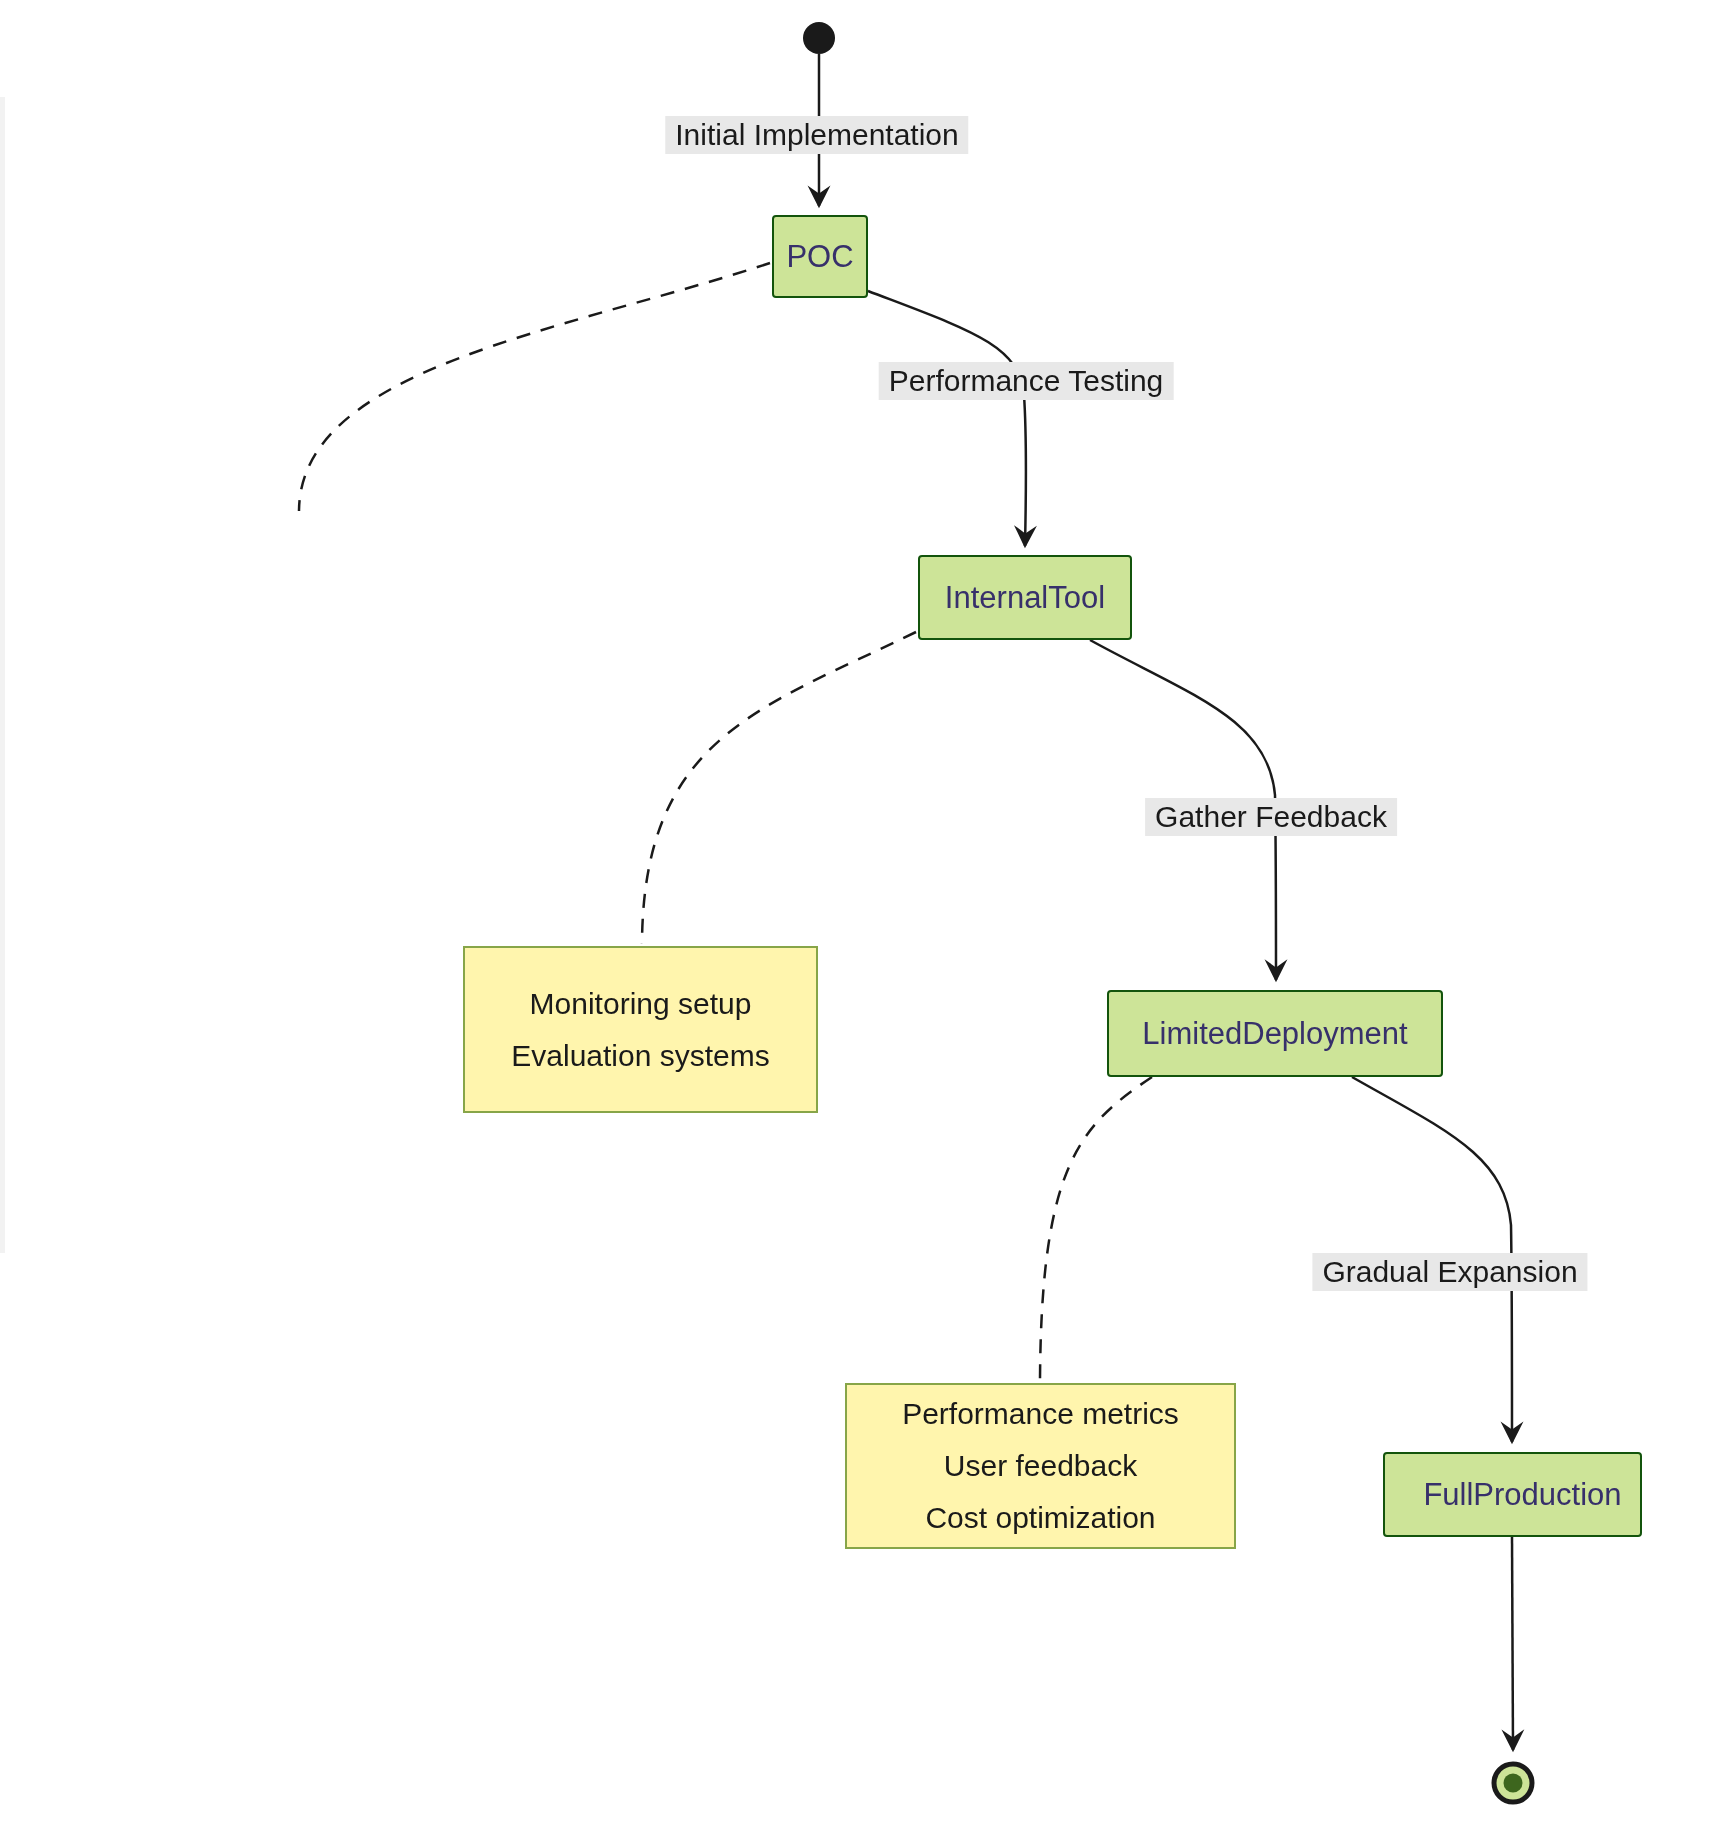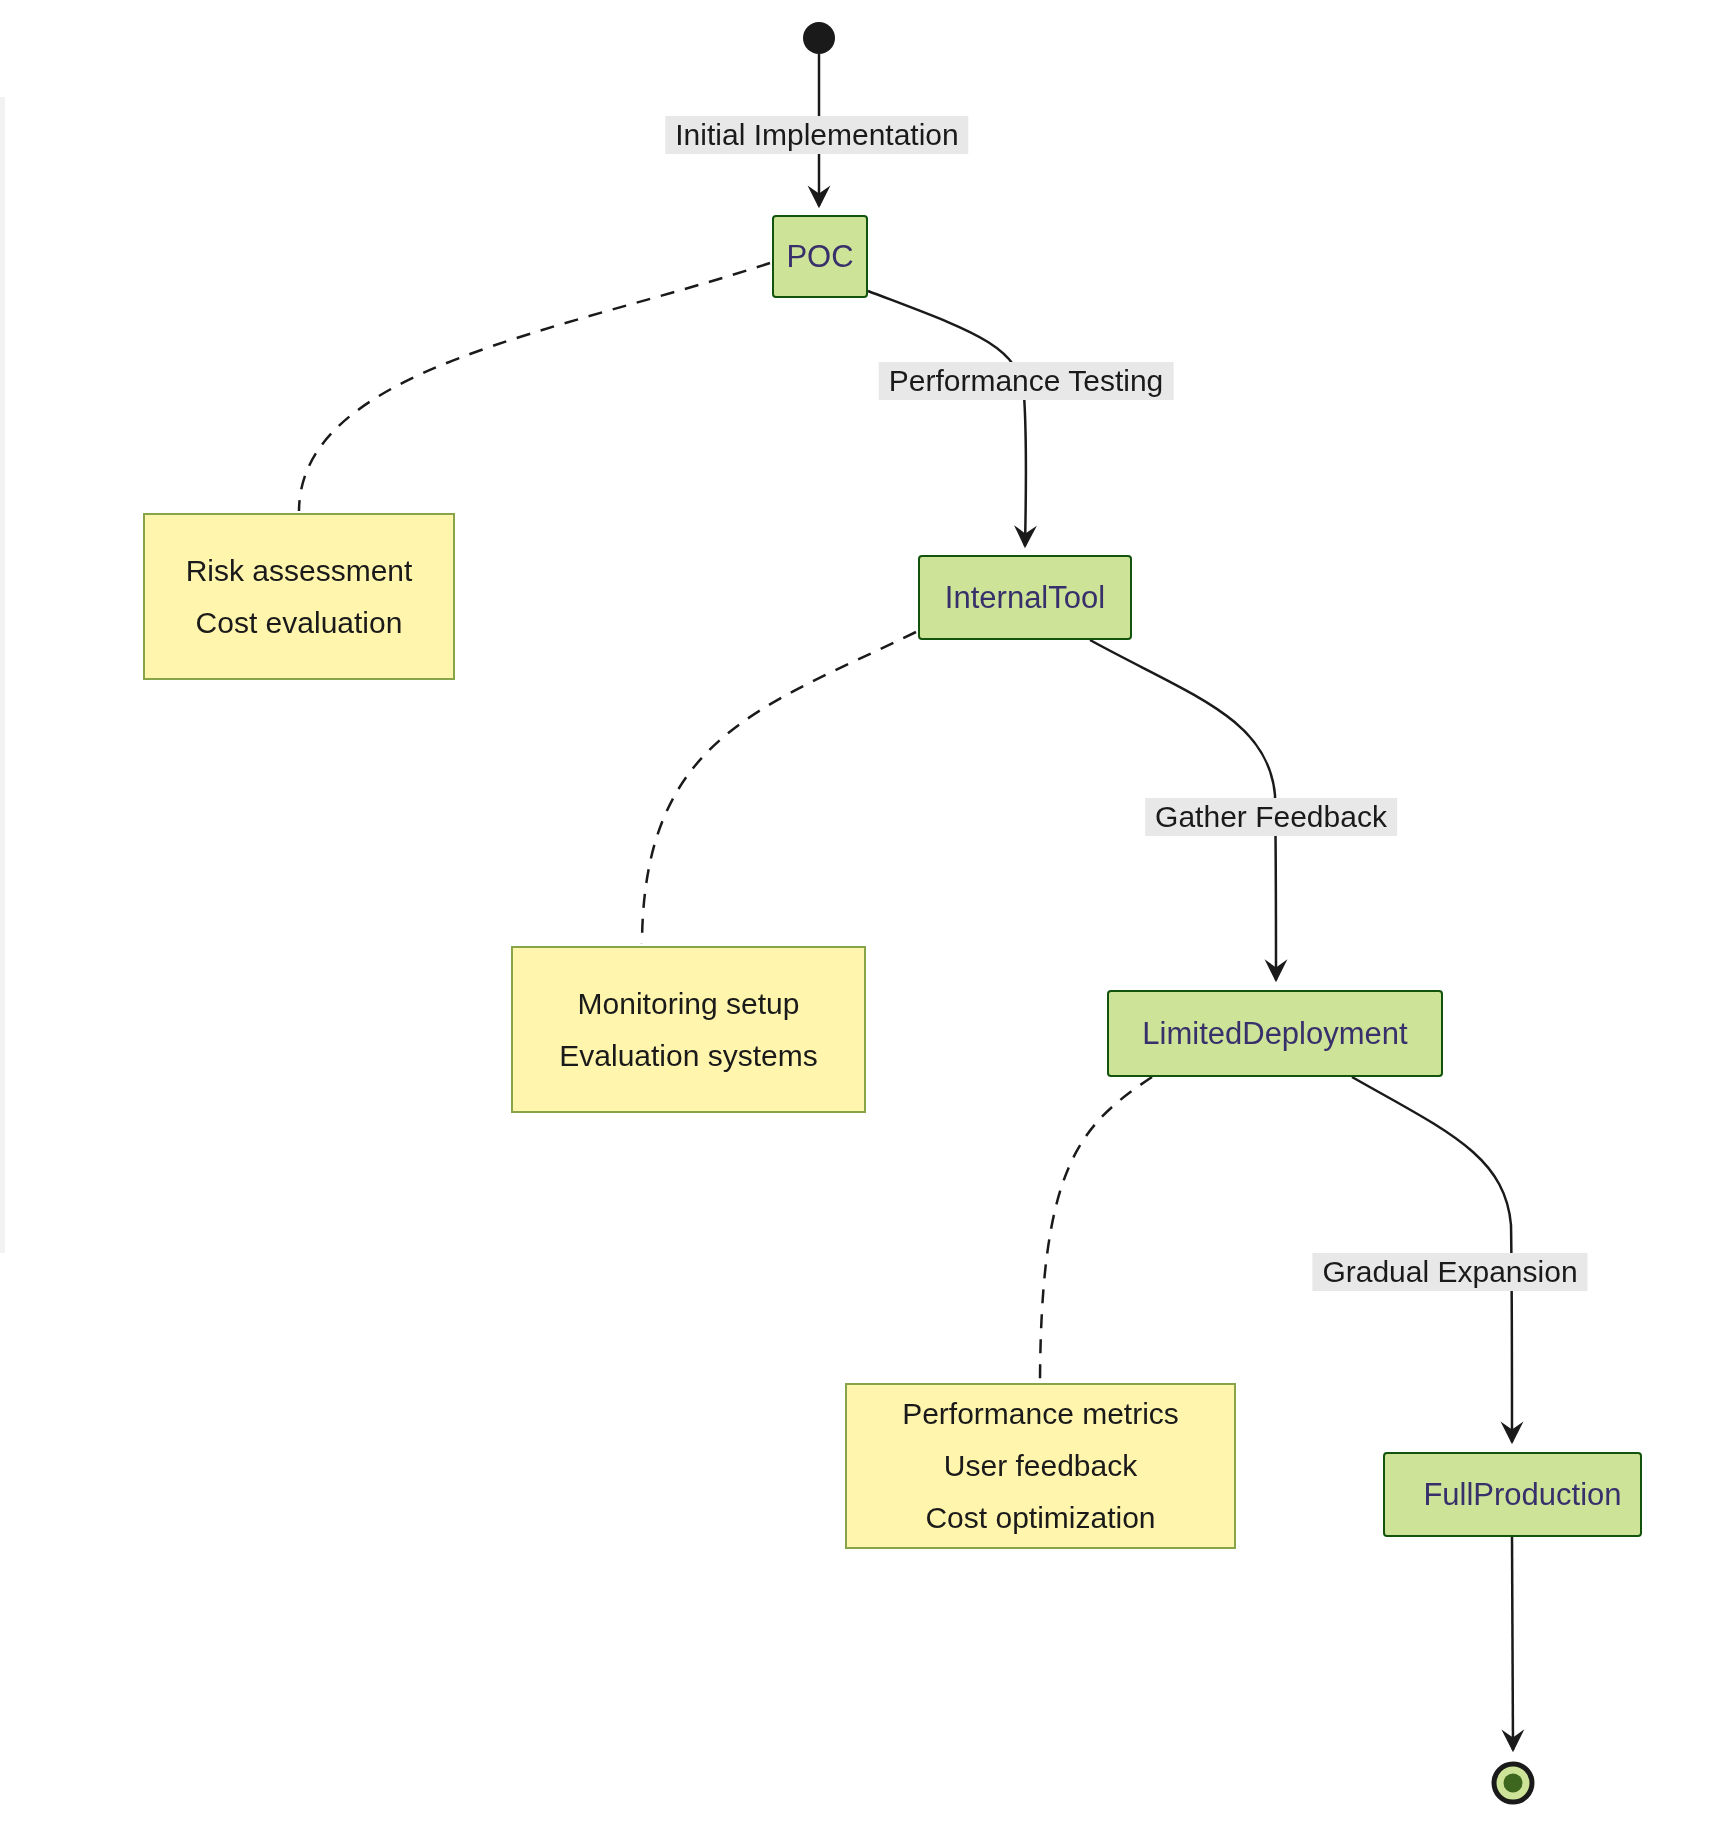--- a/index.html
+++ b/index.html
@@ -46,21 +46,21 @@
     align-items: center;
     justify-content: center;
     color: #1a1a1a;
     font-size: 30px;
     line-height: 52px;
     text-align: center;
     box-sizing: border-box;
     white-space: nowrap;
   }
   #note-0 { left: 143px; top: 513px;  width: 312px; height: 167px; }
-  #note-1 { left: 463px; top: 946px;  width: 355px; height: 167px; margin-left: 48px; }
+  #note-1 { left: 463px; top: 946px;  width: 355px; height: 167px; }
   #note-2 { left: 845px; top: 1383px; width: 391px; height: 166px; }
 
   .edge-label {
     position: absolute;
     transform: translate(-50%, -50%);
     background: var(--edge-label-bg, #e8e8e8);
     color: #1a1a1a;
     font-size: 30px;
     padding: 2px 10px;
     white-space: nowrap;
@@ -122,24 +122,20 @@
   </div>
   <div class="state" id="st-full-production">
     <span>FullProduction</span>
   </div>
 
   <div class="edge-label" id="el-0">Initial Implementation</div>
   <div class="edge-label" id="el-1">Performance Testing</div>
   <div class="edge-label" id="el-2">Gather Feedback</div>
   <div class="edge-label" id="el-3">Gradual Expansion</div>
 
-  <div class="note" id="note-0">
-    <div>Risk assessment</div>
-    <div>Cost evaluation</div>
-  </div>
   <div class="note" id="note-1">
     <div>Monitoring setup</div>
     <div>Evaluation systems</div>
   </div>
   <div class="note" id="note-2">
     <div>Performance metrics</div>
     <div>User feedback</div>
     <div>Cost optimization</div>
   </div>
 

